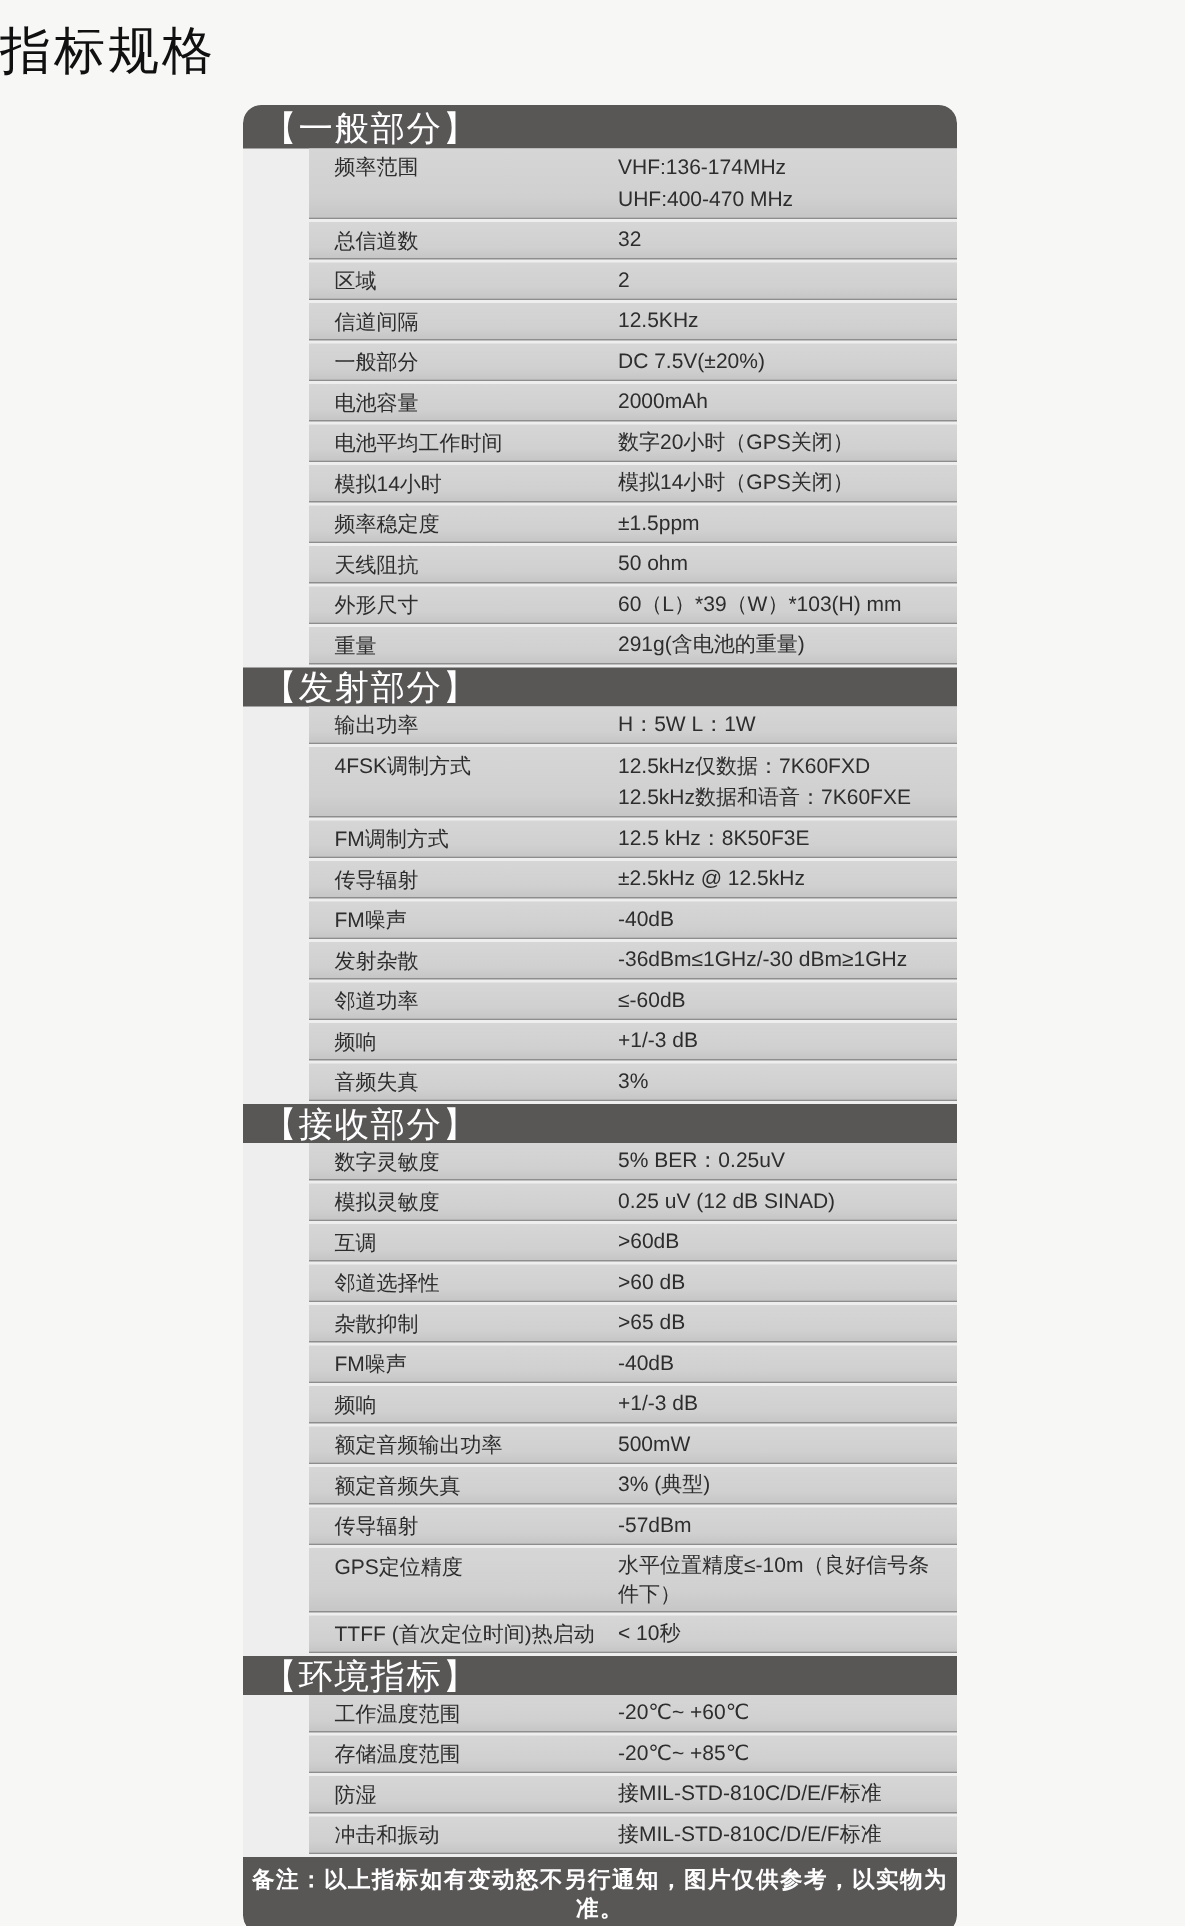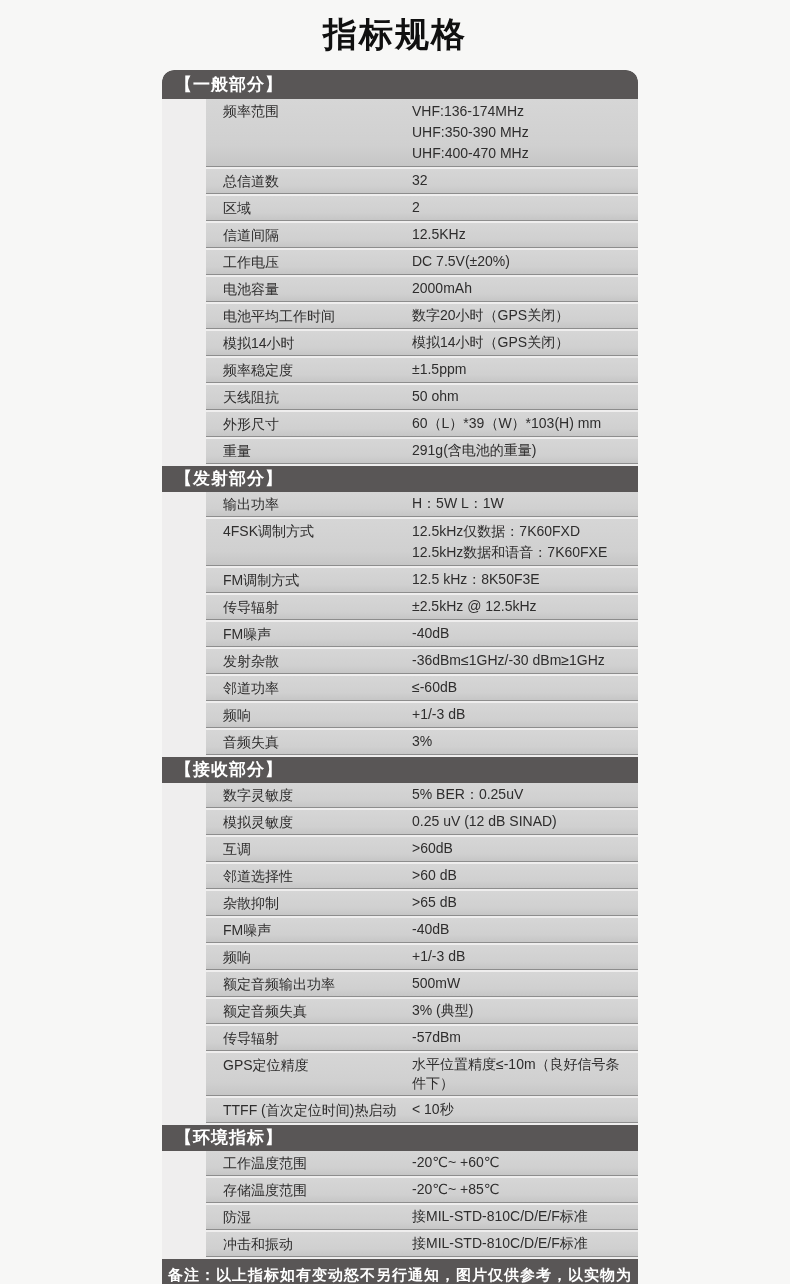--- a/index.html
+++ b/index.html
@@ -10,39 +10,38 @@
   }
   .page {
     position: relative;
     width: 790px;
     min-height: 1284px;
     background: #f7f7f6;
     overflow: hidden;
   }
   .page-title {
     margin-top: 12px;
-    text-align: center;
     font-size: 34px;
-    font-weight: 700;
+    font-weight: 400;
     color: #101010;
     letter-spacing: 2px;
     line-height: 44px;
   }
   .spec-table {
     margin: 14px 0 0 162px;
     width: 476px;
     background: #efeeee;
     border-radius: 12px;
     overflow: hidden;
   }
   .section-header {
     background: #595656;
     color: #ffffff;
-    font-size: 17px;
-    font-weight: 700;
+    font-size: 23px;
+    font-weight: 400;
     padding: 3px 0 3px 13px;
     line-height: 20px;
     letter-spacing: 1px;
   }
   .section-header.first {
     padding-top: 5px;
     padding-bottom: 4px;
     border-radius: 12px 12px 0 0;
   }
   .spec-row {
@@ -91,21 +90,20 @@
 
 <div class="page">
   <h1 class="page-title">指标规格</h1>
   <div class="spec-table" id="spec-table">
 
     <div class="section-header first">【一般部分】</div>
       <div class="spec-row multi">
         <div class="row-label">频率范围</div>
         <div class="row-value">
           <div class="value-line">VHF:136-174MHz</div>
-          <div class="value-line">UHF:350-390 MHz</div>
           <div class="value-line">UHF:400-470 MHz</div>
         </div>
       </div>
       <div class="spec-row">
         <div class="row-label">总信道数</div>
         <div class="row-value">
           <div class="value-line">32</div>
         </div>
       </div>
       <div class="spec-row">
@@ -114,21 +112,21 @@
           <div class="value-line">2</div>
         </div>
       </div>
       <div class="spec-row">
         <div class="row-label">信道间隔</div>
         <div class="row-value">
           <div class="value-line">12.5KHz</div>
         </div>
       </div>
       <div class="spec-row">
-        <div class="row-label">工作电压</div>
+        <div class="row-label">一般部分</div>
         <div class="row-value">
           <div class="value-line">DC 7.5V(±20%)</div>
         </div>
       </div>
       <div class="spec-row">
         <div class="row-label">电池容量</div>
         <div class="row-value">
           <div class="value-line">2000mAh</div>
         </div>
       </div>

